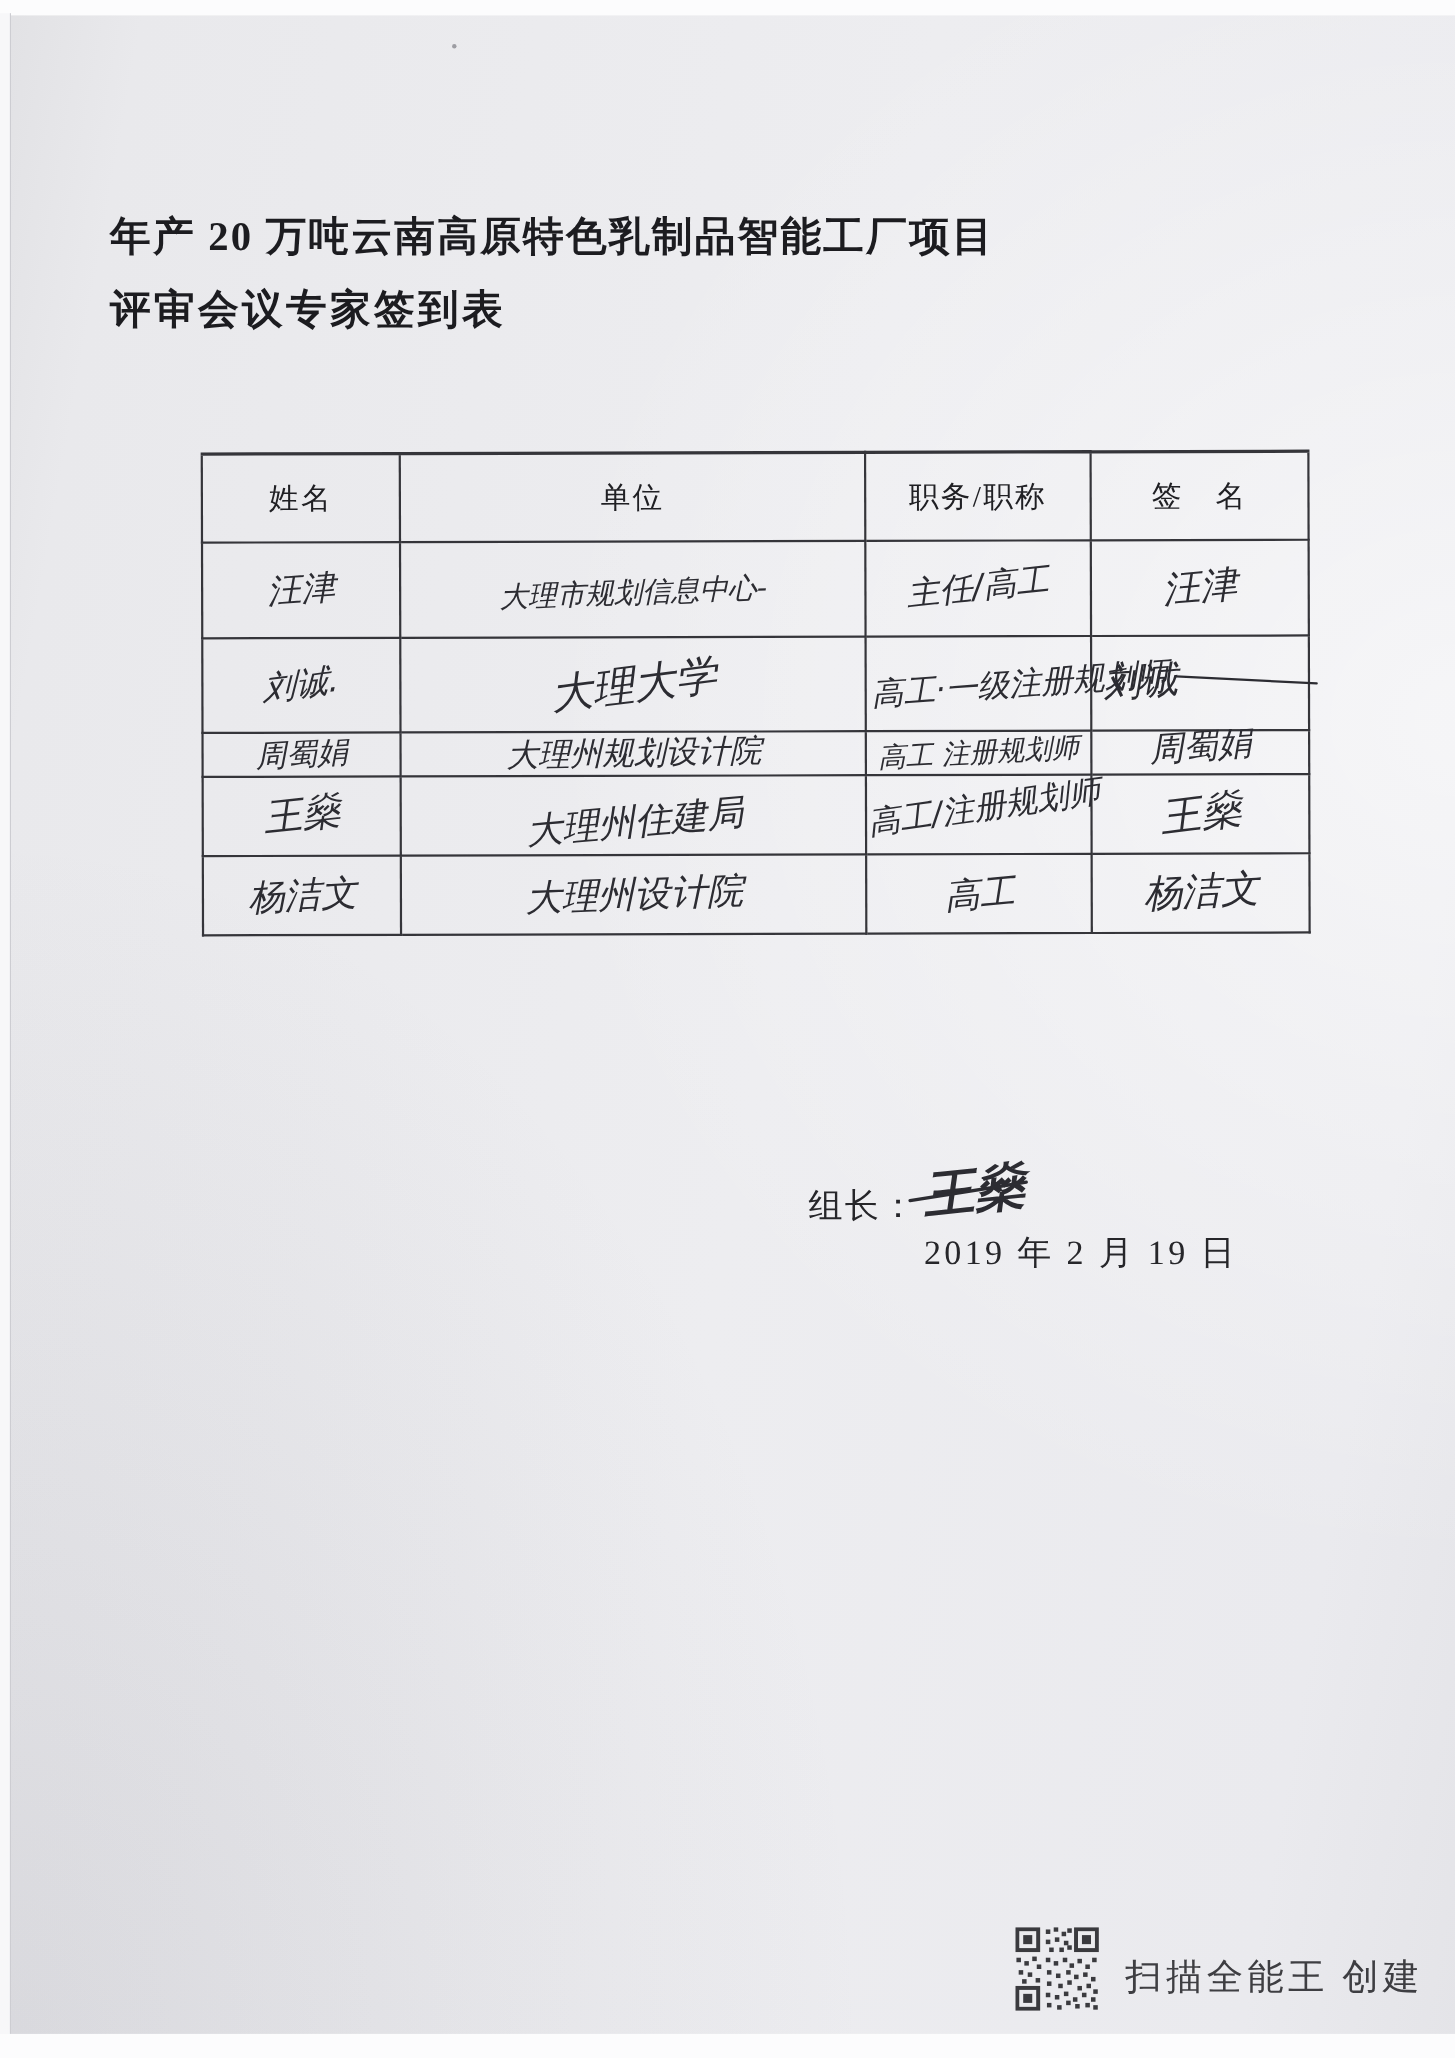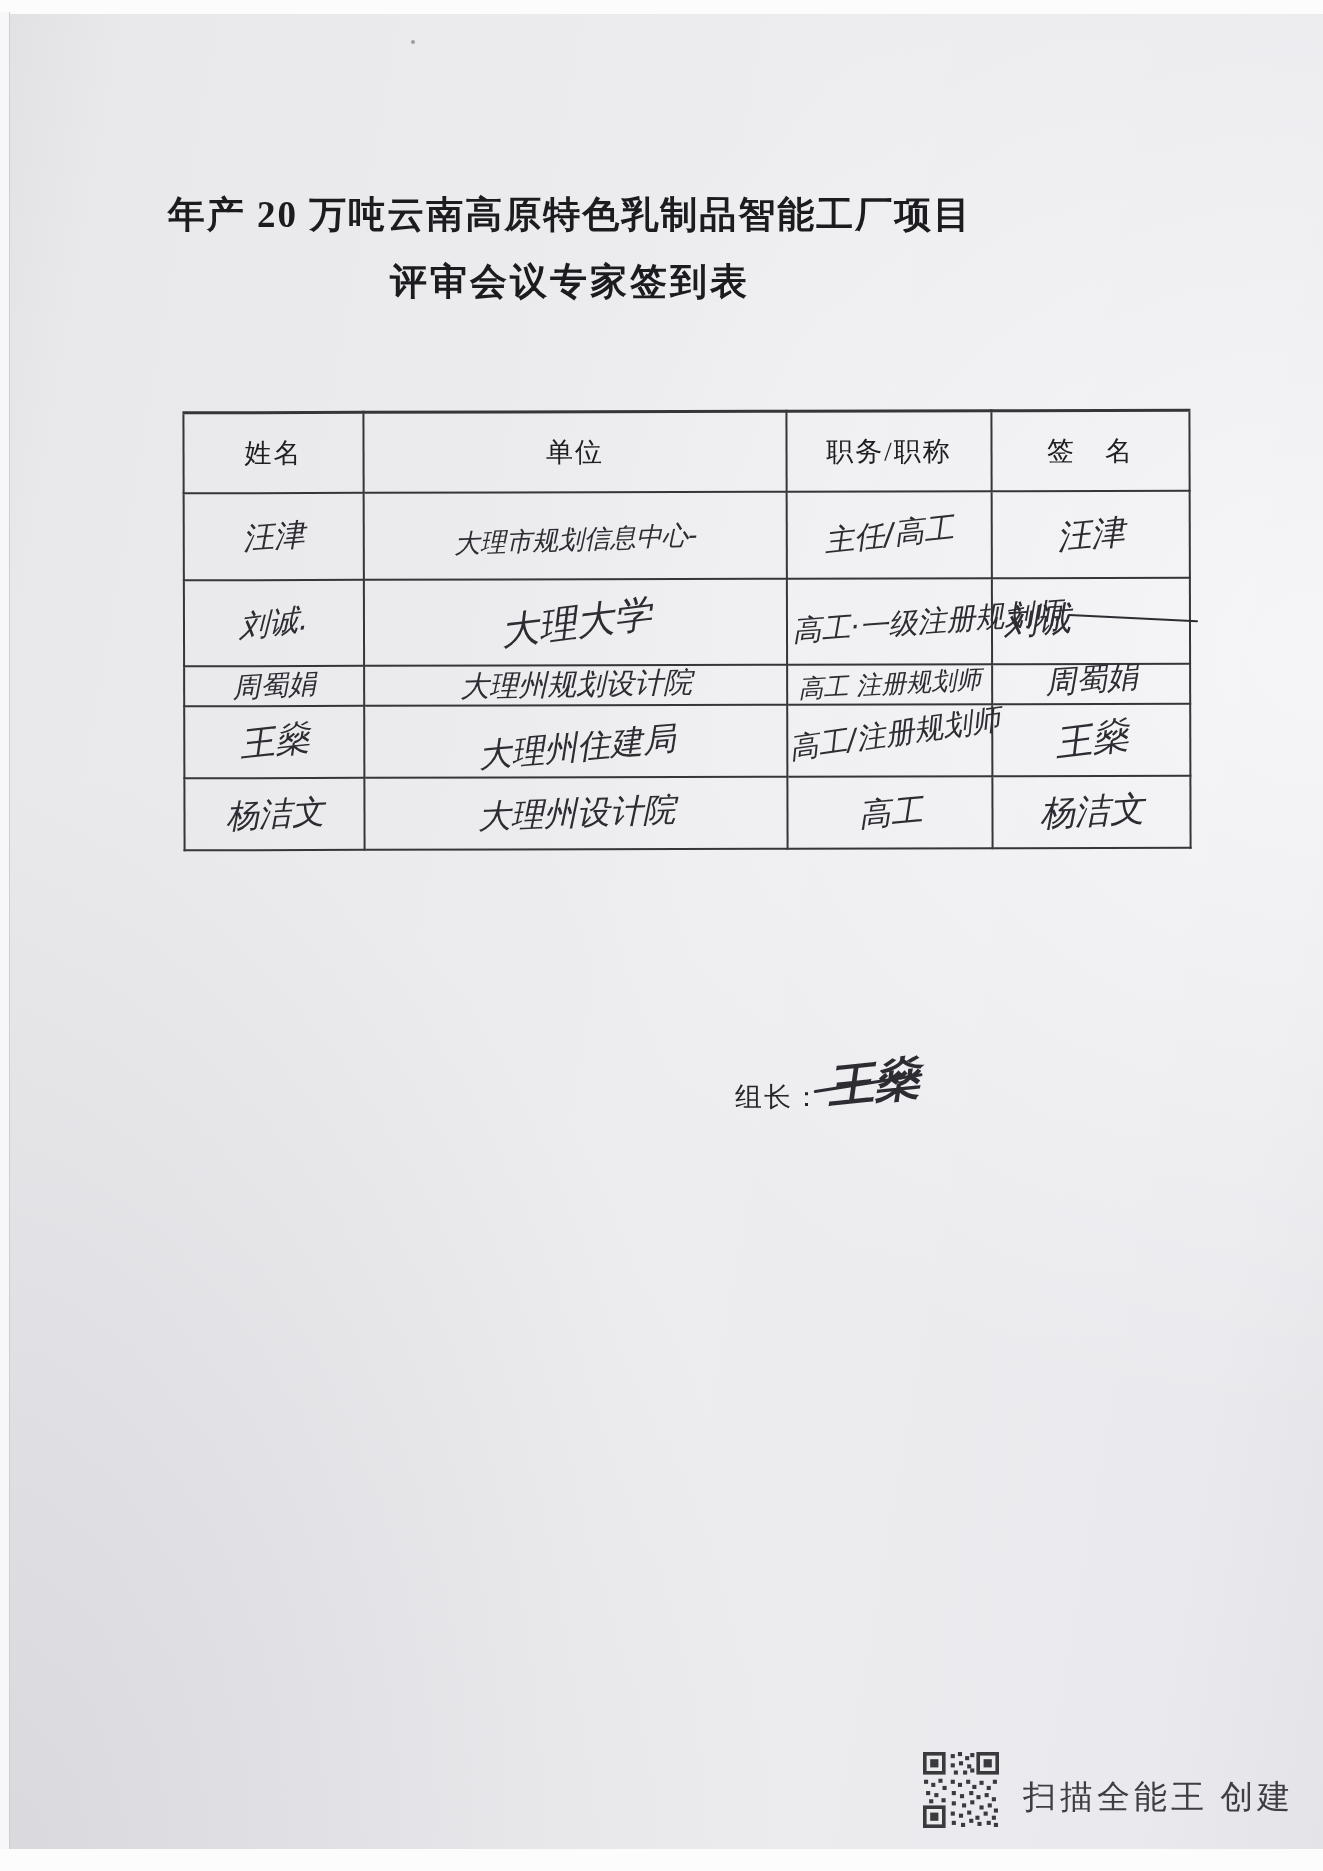--- a/index.html
+++ b/index.html
@@ -12,21 +12,21 @@
     background:
       radial-gradient(ellipse at 0% 100%, rgba(110,110,125,.14), transparent 42%),
       radial-gradient(ellipse at 100% 35%, rgba(255,255,255,.55), transparent 45%),
       linear-gradient(100deg,#e1e1e4 0%,#e9e9ec 8%,#ededf0 52%,#eaeaee 88%,#e4e4e8 100%);
   }
   .top-strip{position:absolute;top:0;left:0;right:0;height:14px;background:#fcfcfd;}
   .bottom-strip{position:absolute;bottom:0;left:0;right:0;height:22px;background:#fcfcfd;}
   .left-strip{position:absolute;top:12px;bottom:20px;left:0;width:9px;background:#f7f7f9;border-right:1px solid #cdcdd2;}
   .speck{position:absolute;left:411px;top:40px;width:4px;height:4px;border-radius:50%;background:#8a8a90;opacity:.8;}
 
-  .title{position:absolute;left:100px;width:940px;text-align:center;color:#1c1c20;font-weight:700;}
+  .title{position:absolute;left:100px;width:940px;color:#1c1c20;font-weight:700;}
   .title.l1{top:190px;font-size:37px;letter-spacing:2px;}
   .title.l2{top:247px;font-size:37px;letter-spacing:3px;margin-top:10px;}
 
   table.sheet{
     position:absolute;left:183px;top:410px;width:1006px;height:437px;
     border-collapse:collapse;table-layout:fixed;transform:rotate(-0.15deg);
   }
   table.sheet, table.sheet th, table.sheet td{border:2px solid #35353a;}
   table.sheet{border-top-width:3px;}
   table.sheet th{
@@ -55,21 +55,21 @@
   tr.r4 .n{font-size:35px;transform:rotate(-6deg);}
   tr.r4 .o{font-size:33px;transform:rotate(-5deg) translateY(6px);}
   tr.r4 .p{position:absolute;left:0px;top:14px;font-size:29px;transform:rotate(-8deg);}
   tr.r4 .s{font-size:37px;transform:rotate(-7deg);}
   tr.r5 .n{font-size:33px;transform:rotate(-3deg);}
   tr.r5 .o{font-size:33px;transform:rotate(-2deg);}
   tr.r5 .p{font-size:32px;transform:rotate(-5deg);}
   tr.r5 .s{font-size:35px;transform:rotate(-3deg);}
 
   .leader{position:absolute;left:735px;top:1060px;color:#26262a;}
-  .leader-label{font-size:27px;letter-spacing:2px;}
+  .leader-label{font-size:31px;letter-spacing:2px;}
   .leader-sig{
     font-family:"DejaVu Sans", sans-serif;font-style:italic;font-weight:600;
     font-size:46px;color:#2c2c32;display:inline-block;transform:rotate(-6deg) translateY(-8px);
     position:relative;margin-left:6px;
   }
   .leader-sig:after{content:"";position:absolute;left:-14px;top:46%;width:120%;height:3px;background:#2c2c32;transform:rotate(-3deg);border-radius:3px;}
   .date-line{position:absolute;left:840px;top:1118px;font-size:31px;color:#26262a;letter-spacing:3px;}
 
   .watermark{position:absolute;left:923px;top:1752px;display:flex;align-items:center;}
   .qr{width:76px;height:76px;flex:0 0 auto;}
@@ -136,20 +136,21 @@
       <td><span class="hw o">大理州设计院</span></td>
       <td><span class="hw p">高工</span></td>
       <td><span class="hw s">杨洁文</span></td>
     </tr>
   </tbody>
     </table>
 
   <div class="leader">
     <span class="leader-label">组长：</span><span class="leader-sig">王燊</span>
   </div>
+  <div class="date-line">2019 年 2 月 19 日</div>
 
   <div class="watermark">
     <svg class="qr" viewBox="0 0 74 74" xmlns="http://www.w3.org/2000/svg">
       <g fill="#3a3a3e">
         <rect x="0" y="0" width="22" height="22"></rect>
           <rect x="52" y="0" width="22" height="22"></rect>
           <rect x="0" y="52" width="22" height="22"></rect>
       </g>
       <g fill="#ebebee">
         <rect x="3.5" y="3.5" width="15" height="15"></rect>

